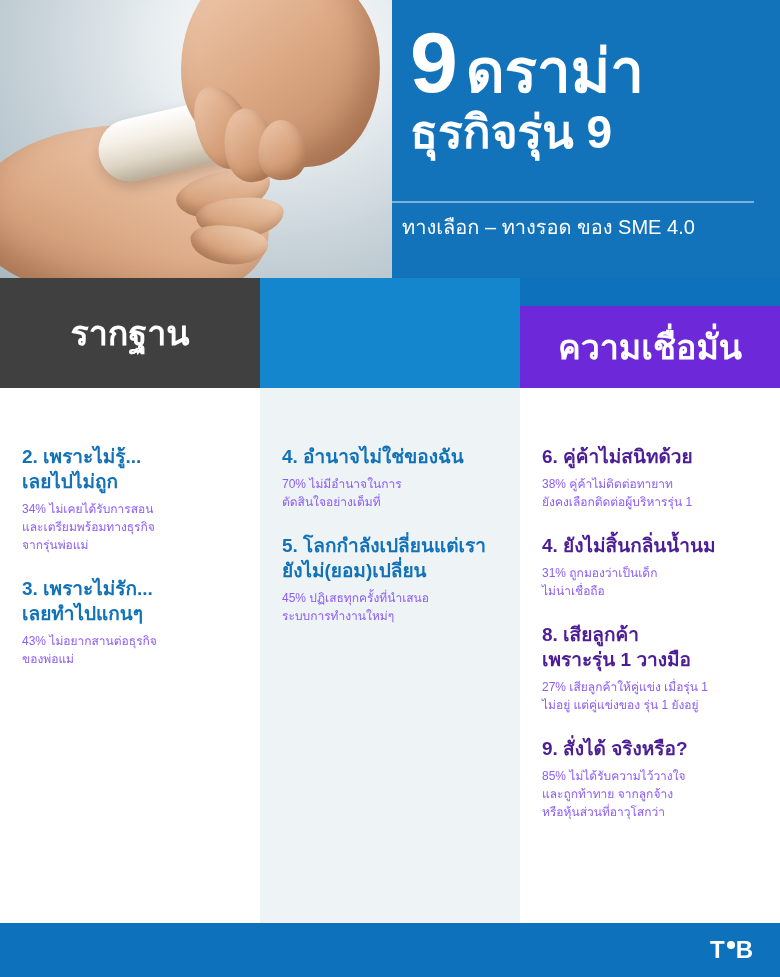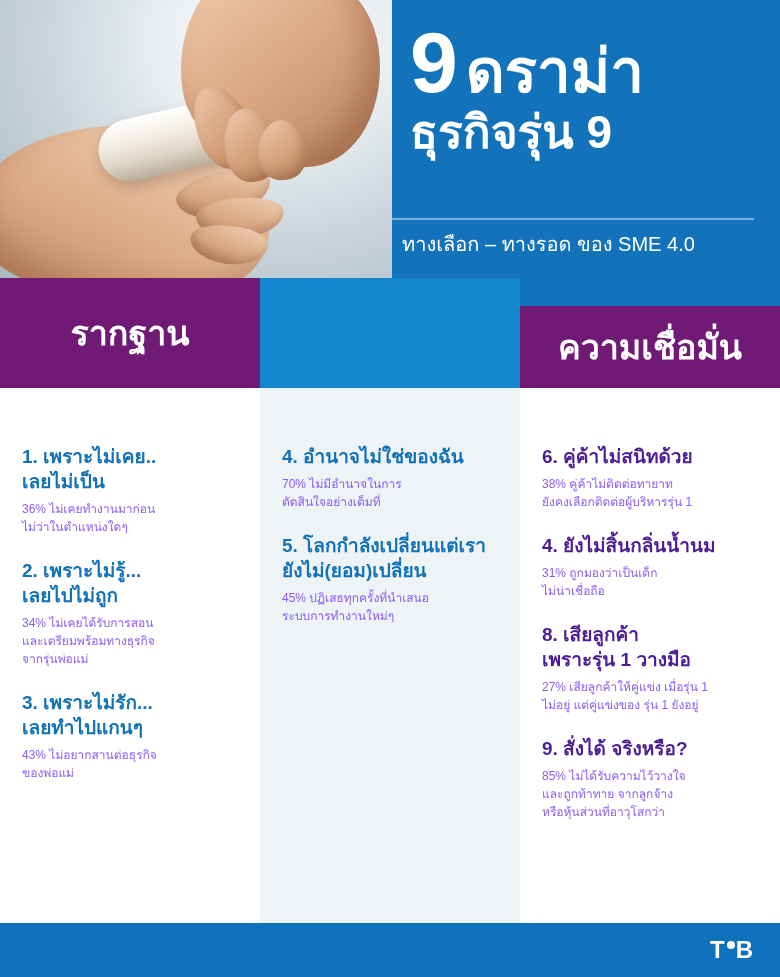--- a/index.html
+++ b/index.html
@@ -99,21 +99,21 @@
   }
   .title-word {
     font-size: 60px; font-weight: bold; line-height: 1;
   }
   .title-line2 {
     font-size: 46px; font-weight: bold; line-height: 1.15; margin-top: 2px;
     white-space: nowrap;
   }
   .subtitle-bar {
     position: absolute;
-    left: 0; bottom: 0;
+    left: 0; bottom: 17px;
     width: 100%;
     padding: 14px 10px 18px 10px;
   }
   .subtitle {
     font-size: 20px; color: #ffffff; font-weight: normal;
     white-space: nowrap;
   }
   .subtitle-rule {
     position: absolute;
     left: 0; top: 4px;
@@ -126,23 +126,23 @@
     display: flex;
     height: 110px;
   }
   .col-head {
     flex: 1;
     display: flex; align-items: center; justify-content: center;
     color: #ffffff;
     font-size: 34px; font-weight: bold;
     position: relative;
   }
-  .ch1 { background: #701a75; }
+  .ch1 { background: #404040; }
   .ch2 { background: #1386ce; }
-  .ch3 { background: #701a75; margin-top: 28px; }
+  .ch3 { background: #6d28d9; margin-top: 28px; }
   .arrow {
     position: absolute;
     left: 50%; bottom: -22px;
     transform: translateX(-50%);
     width: 0; height: 0;
     border-left: 24px solid transparent;
     border-right: 24px solid transparent;
     border-top: 22px solid #0f7cc4;
   }
   .ch2 .arrow { border-top-color: #1386ce; }
@@ -243,24 +243,20 @@
     <div class="col-head ch3">
       <span>ความเชื่อมั่น</span>
       <span class="arrow"></span>
     </div>
   </div>
 
   <div class="cols">
 
     <div class="col c1">
       <div class="item">
-        <div class="item-title">1. เพราะไม่เคย..<br>เลยไม่เป็น</div>
-        <div class="item-desc">36% ไม่เคยทำงานมาก่อน<br>ไม่ว่าในตำแหน่งใดๆ</div>
-      </div>
-      <div class="item">
         <div class="item-title">2. เพราะไม่รู้...<br>เลยไปไม่ถูก</div>
         <div class="item-desc">34% ไม่เคยได้รับการสอน<br>และเตรียมพร้อมทางธุรกิจ<br>จากรุ่นพ่อแม่</div>
       </div>
       <div class="item">
         <div class="item-title">3. เพราะไม่รัก...<br>เลยทำไปแกนๆ</div>
         <div class="item-desc">43% ไม่อยากสานต่อธุรกิจ<br>ของพ่อแม่</div>
       </div>
     </div>
 
     <div class="col c2">

